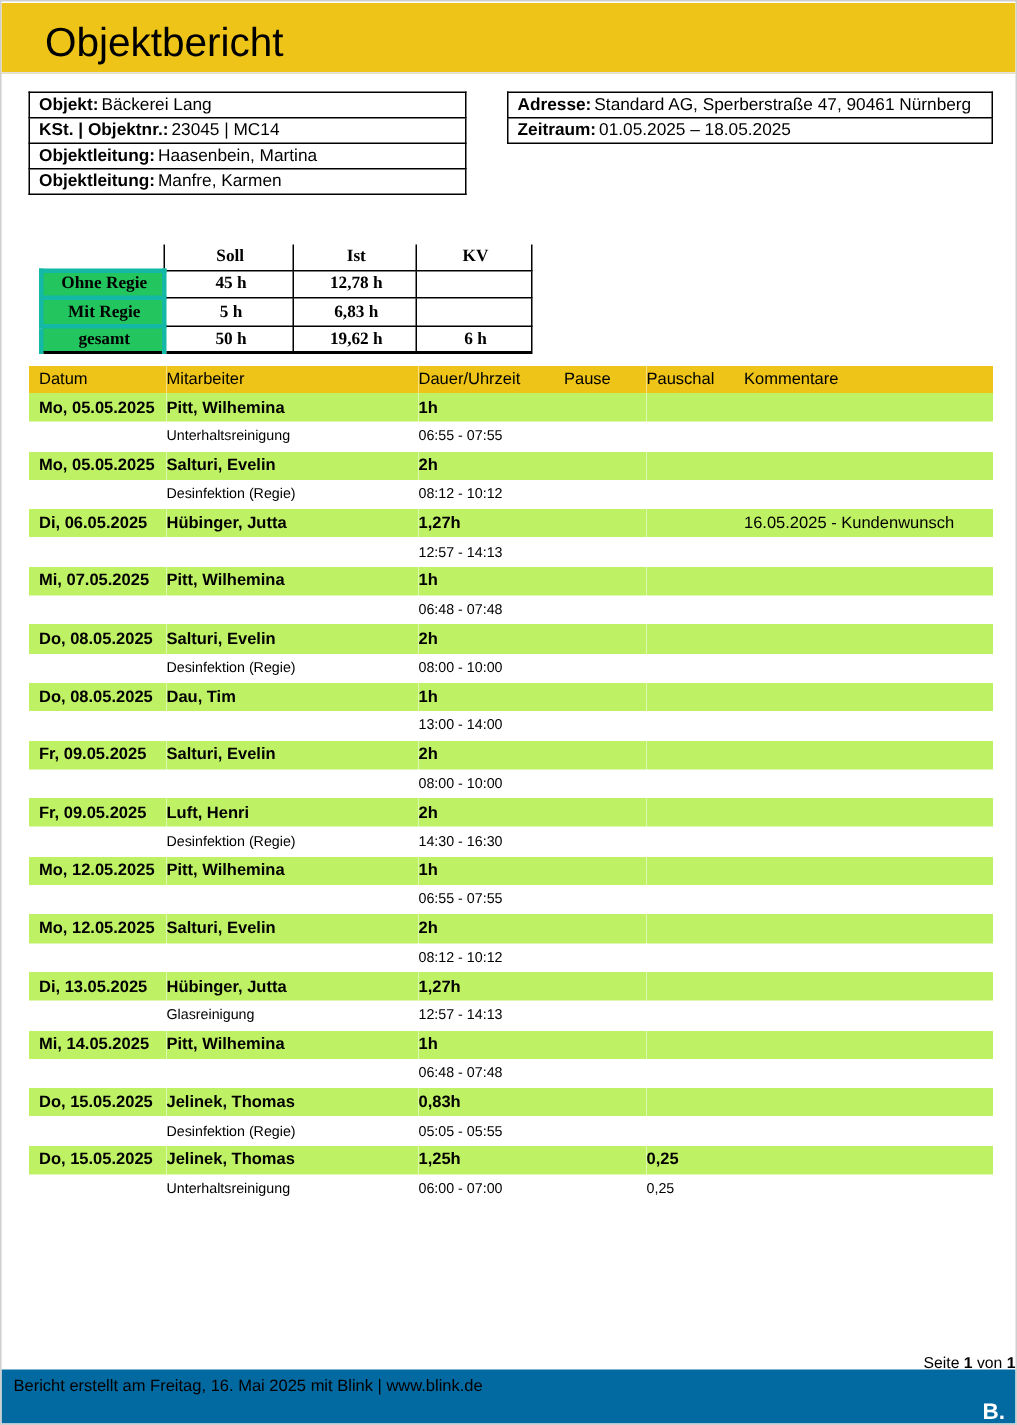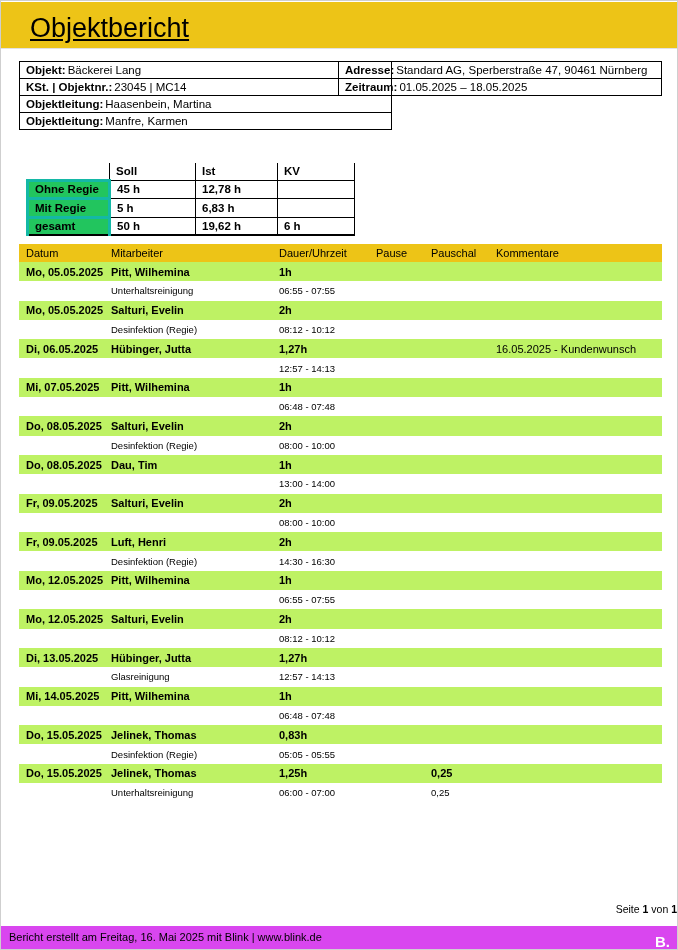--- a/index.html
+++ b/index.html
@@ -6,35 +6,35 @@
   .page {
     position:relative; width:678px; height:950px;
     box-sizing:border-box; border:1px solid #cfcfcf; background:#fff;
     font-family:"Liberation Sans", sans-serif; color:#000; overflow:hidden;
   }
   
   .hdr {
     position:absolute; top:1px; left:0; right:0; height:46px;
     background:#edc417; border-bottom:1px solid #e2e2e2;
   }
-  .hdr h1 { margin:0; padding:11px 0 0 29px; font-size:27px; font-weight:400; line-height:30px;text-decoration:underline; }
+  .hdr h1 { margin:0; padding:11px 0 0 29px; font-size:27px; font-weight:400; line-height:30px; }
   
   .info-left, .info-right { position:absolute; top:60px; border-collapse:collapse; }
-  .info-left  { left:18px;  width:373px; }
+  .info-left  { left:18px;  width:292px; }
   .info-right { left:337px; width:324px; }
   .info-left td, .info-right td {
     border:1px solid #000; height:16px; padding:0 4px 0 6px;
     font-size:11.5px; vertical-align:middle; white-space:nowrap;
   }
   .info-left b, .info-right b { margin-right:2px; }
   
   .summary { position:absolute; left:25px; top:162px; border-collapse:collapse; font-size:11.5px; }
   .summary th, .summary td {
-    height:15.5px; padding:0 4px 0 6px; text-align:left;
-    font-weight:700; vertical-align:middle;
+    height:15.5px; padding:0 4px 0 6px; text-align:center;
+    font-weight:700; vertical-align:middle;font-family:Liberation Serif, serif;
   }
   .summary thead th { border-left:1px solid #000; border-right:1px solid #000; border-bottom:1px solid #000; }
   .summary thead th.blank { border:none; }
   .summary tbody th { border:3px solid #14b8a6; background:#22c55e; }
   .summary tbody td { border:1px solid #000; }
   .summary tbody tr:last-child th, .summary tbody tr:last-child td { border-bottom:2px solid #000; }
   
   .worklog { position:absolute; left:18px; top:243px; width:643px; border-collapse:collapse; table-layout:fixed; }
   .worklog th, .worklog td {
     padding:0; text-align:left; vertical-align:middle;
@@ -42,21 +42,21 @@
   }
   .worklog th:first-child, .worklog td:first-child { padding-left:7px; }
   .worklog thead tr { background:#edc417; height:18px;margin-left:18px; }
   .worklog thead th { font-size:11px; font-weight:400; }
   .worklog tr.main { background:#bef264; height:19.3px; font-size:11px; font-weight:700; }
   .worklog tr.main td.comment { font-weight:400; }
   .worklog tr.sub { background:#fff; height:19.3px; font-size:9.5px; font-weight:400; }
   
   .pagination { position:absolute; top:902px; left:0; width:100%; text-align:right; font-size:10.5px; }
   .pagination b { font-weight:700; }
-  .ftr { position:absolute; left:0; right:0; bottom:0; height:23px; background:#d946ef; }
+  .ftr { position:absolute; left:0; right:0; bottom:0; height:36px; background:#0369a1; }
   .ftr .ftr-text { position:absolute; left:8px; top:0; line-height:23px; font-size:11px; }
   .ftr .ftr-logo { position:absolute; right:7px; bottom:-1px; color:#fff; font-weight:700; font-size:15px; line-height:16px; }
 </style>
 </head>
 <body>
 
 <div class="page">
 
   <div class="hdr">
     <h1>Objektbericht</h1>

